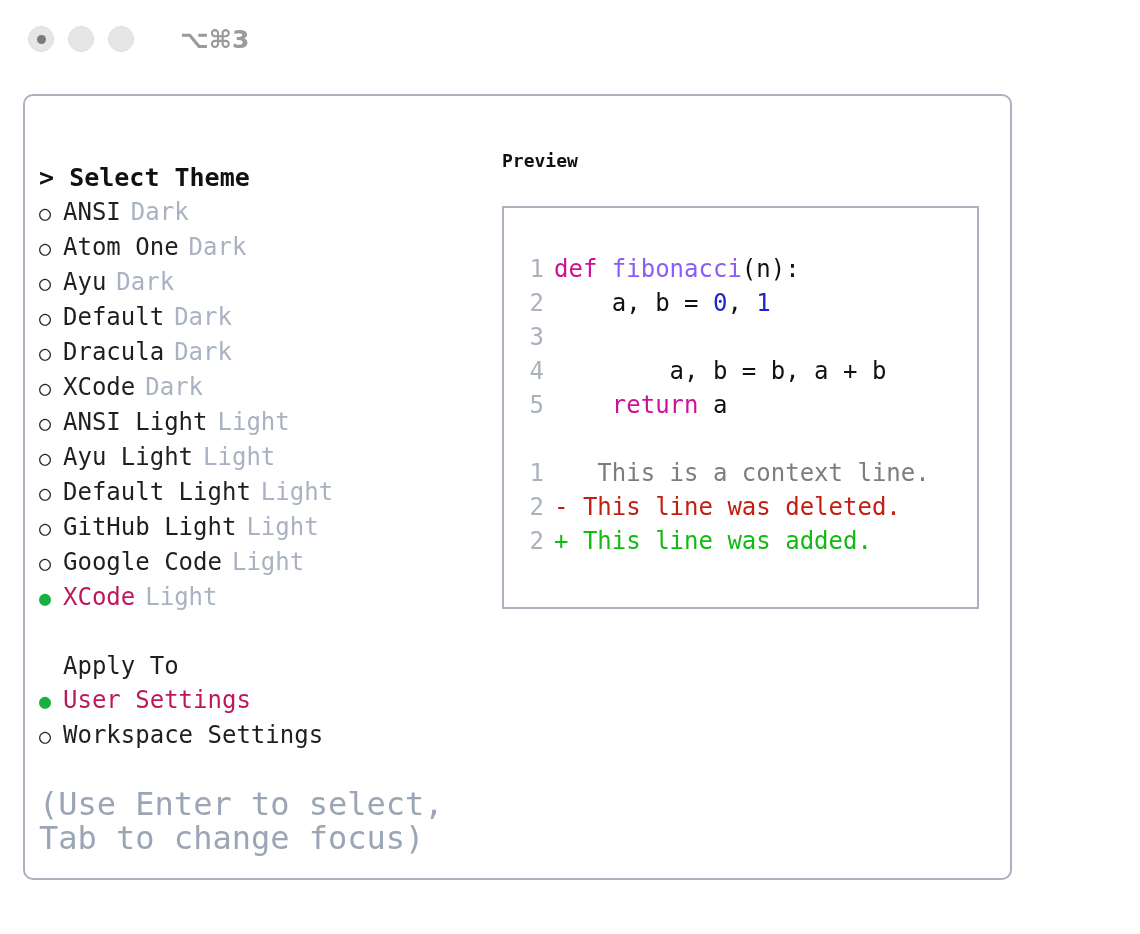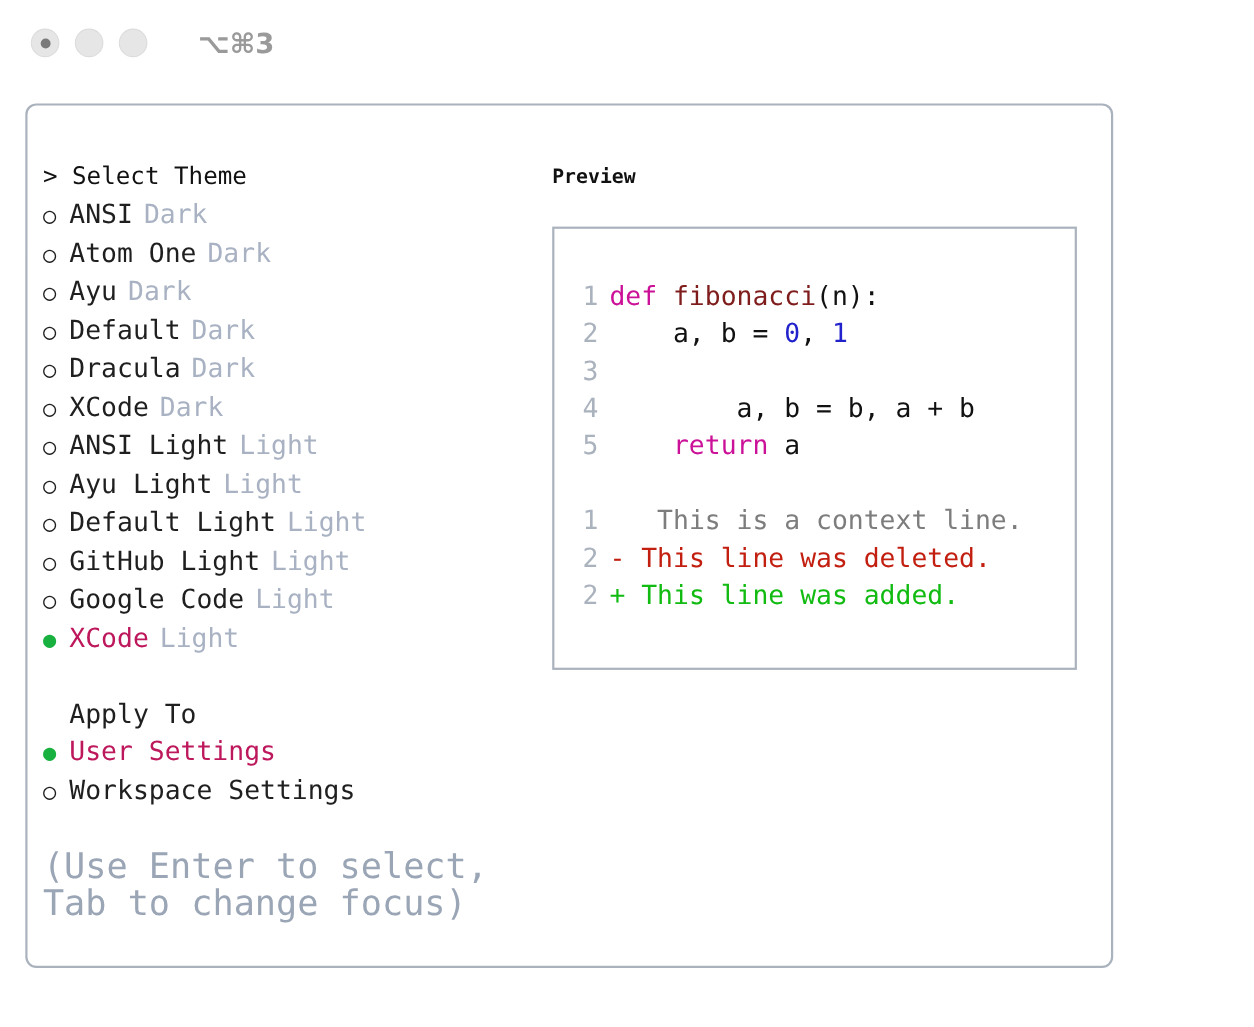--- a/index.html
+++ b/index.html
@@ -87,25 +87,26 @@
 
   
   .left-col {
     position: absolute;
     left: 14px;
     top: 48px;
     width: 450px;
   }
 
   .heading {
-    font-size: 22px;
-    font-weight: normal;
+    font-size: 25px;
+    font-weight: bold;
     color: #111111;
     line-height: 34px;
     white-space: pre;
+    margin-top: 17px;
   }
   .heading .caret { color: #111111; }
 
   .opt-row {
     display: flex;
     align-items: baseline;
     font-size: 24px;
     line-height: 34px;
     color: #1f1f1f;
     white-space: pre;
@@ -176,21 +177,21 @@
     display: inline-block;
     width: 26px;
     text-align: right;
     color: #aab2bd;
     flex: 0 0 auto;
     margin-right: 10px;
   }
   .code-text { white-space: pre; }
 
   .tok-kw   { color: #cc1199; }
-  .tok-fn   { color: #7f1d1d; }
+  .tok-fn   { color: #8b5cf6; }
   .tok-num  { color: #2222cc; }
   .tok-bif  { color: #8822cc; }
   .tok-plain{ color: #111111; }
 
   .diff-gap { height: 34px; }
   .diff-ctx { color: #7d7d7d; }
   .diff-del { color: #c21f10; }
   .diff-add { color: #11bb11; }
 </style>
 </head>

